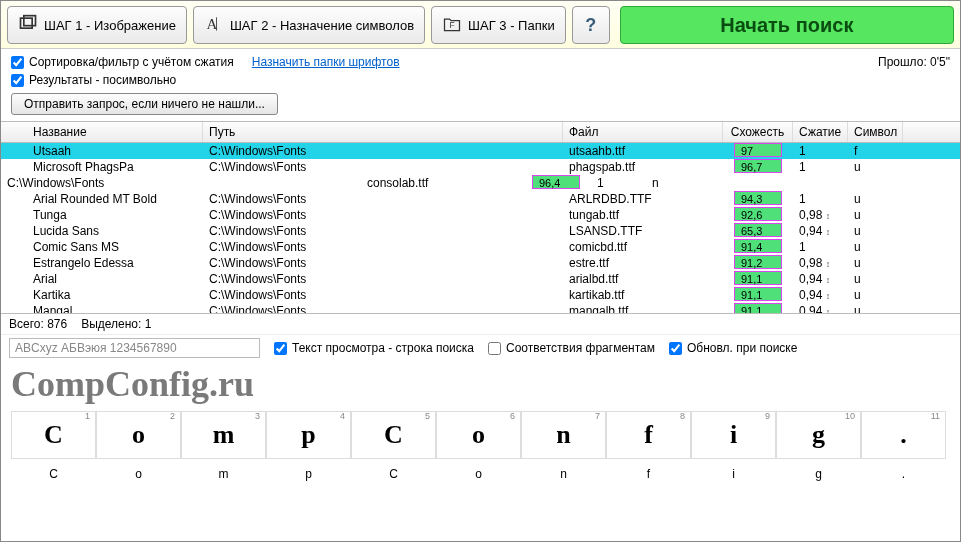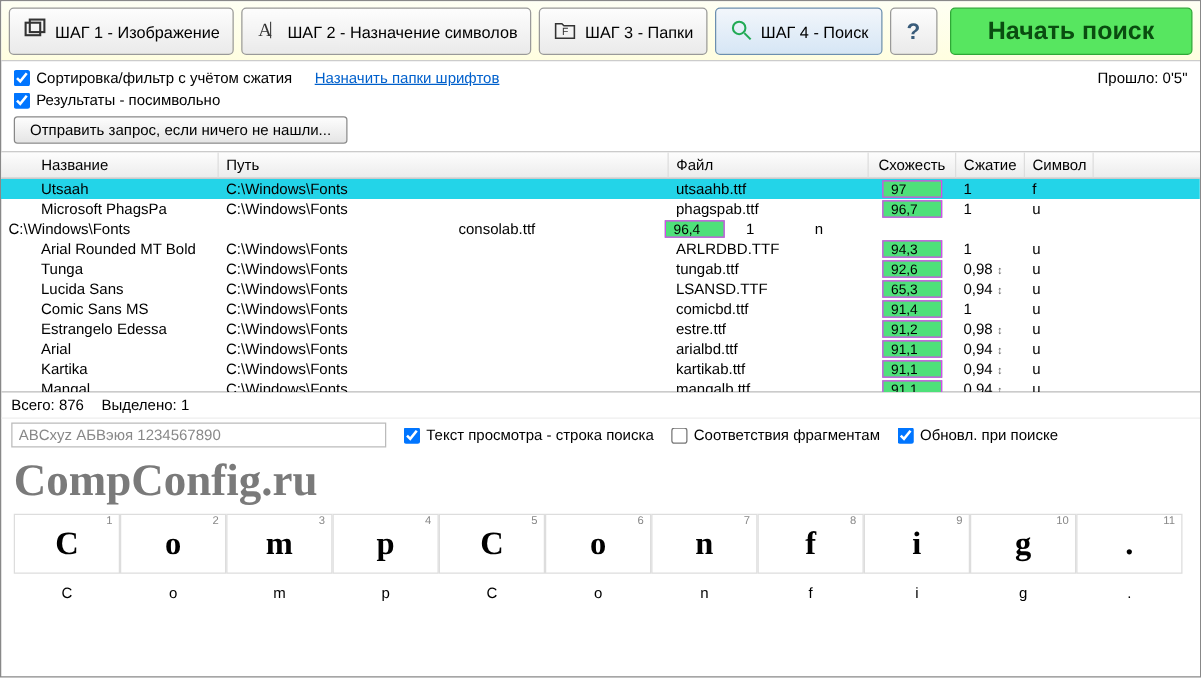--- a/index.html
+++ b/index.html
@@ -78,21 +78,21 @@
     display:flex; background:linear-gradient(#fdfdfd,#ececec);
     border-bottom:1px solid #bbb; font-size:12px;
   }
   .th {
     padding:3px 6px; border-right:1px solid #ddd;
   }
   .tbody { height: 170px; overflow-y:scroll; position:relative; }
   .tr { display:flex; height:16px; font-size:12px; line-height:16px; }
   .tr.selected { background:#23d4e8; }
   .td { padding:0 6px; overflow:hidden; white-space:nowrap; }
-  .c-name { width:174px;padding-left:32px; }
+  .c-name { width:202px;padding-left:32px; }
   .c-path { width:360px; }
   .c-file { width:160px; }
   .c-sim  { width:70px; text-align:center; }
   .c-comp { width:55px; }
   .c-sym  { width:55px; }
   .simbar {
     display:inline-block; background:#4fe07a;
     height:14px; line-height:14px;
     text-align:left; font-size:11px;
     border:1px solid #d946ef;
@@ -104,21 +104,21 @@
     padding:3px 8px;
     font-size:12px;
     display:flex; gap:14px;
   }
   .preview-row {
     display:flex; align-items:center; gap:14px;
     padding:3px 8px;
     border-top:1px solid #eee;
   }
   .preview-input {
-    width:300px; padding:2px 5px;
+    width:251px; padding:2px 5px;
     border:1px solid #bbb; color:#888; font-size:12px;
   }
   .font-sample {
     font-size:36px; font-weight:bold; color:#7a7a7a;
     padding:2px 10px;
     font-family: Liberation Serif, serif;
   }
   .glyphs {
     display:flex; gap:0; padding:4px 10px; align-items:flex-end;
   }
@@ -157,27 +157,20 @@
         </svg></span>
     <span>ШАГ 2 - Назначение символов</span>
   </button>
   <button class="step-btn">
     <span><svg viewBox="0 0 24 24">
           <path d="M3 6h6l2 2h10v12H3z" fill="none" stroke="#333" stroke-width="1.5"></path>
           <text x="9" y="17" font-size="10" fill="#333">F</text>
         </svg></span>
     <span>ШАГ 3 - Папки</span>
   </button>
-  <button class="step-btn active">
-    <span><svg viewBox="0 0 24 24">
-          <circle cx="10" cy="10" r="6" fill="none" stroke="#2a5" stroke-width="2"></circle>
-          <line x1="15" y1="15" x2="21" y2="21" stroke="#2a5" stroke-width="2"></line>
-        </svg></span>
-    <span>ШАГ 4 - Поиск</span>
-  </button>
   <button class="help-btn">?</button>
   <button class="start-btn">Начать поиск</button>
 </div>
 
 
 <div class="controls">
   <div class="controls-left">
     <div style="display:flex;align-items:flex-start;">
       <label class="chk">
         <input type="checkbox" checked="" style="">

